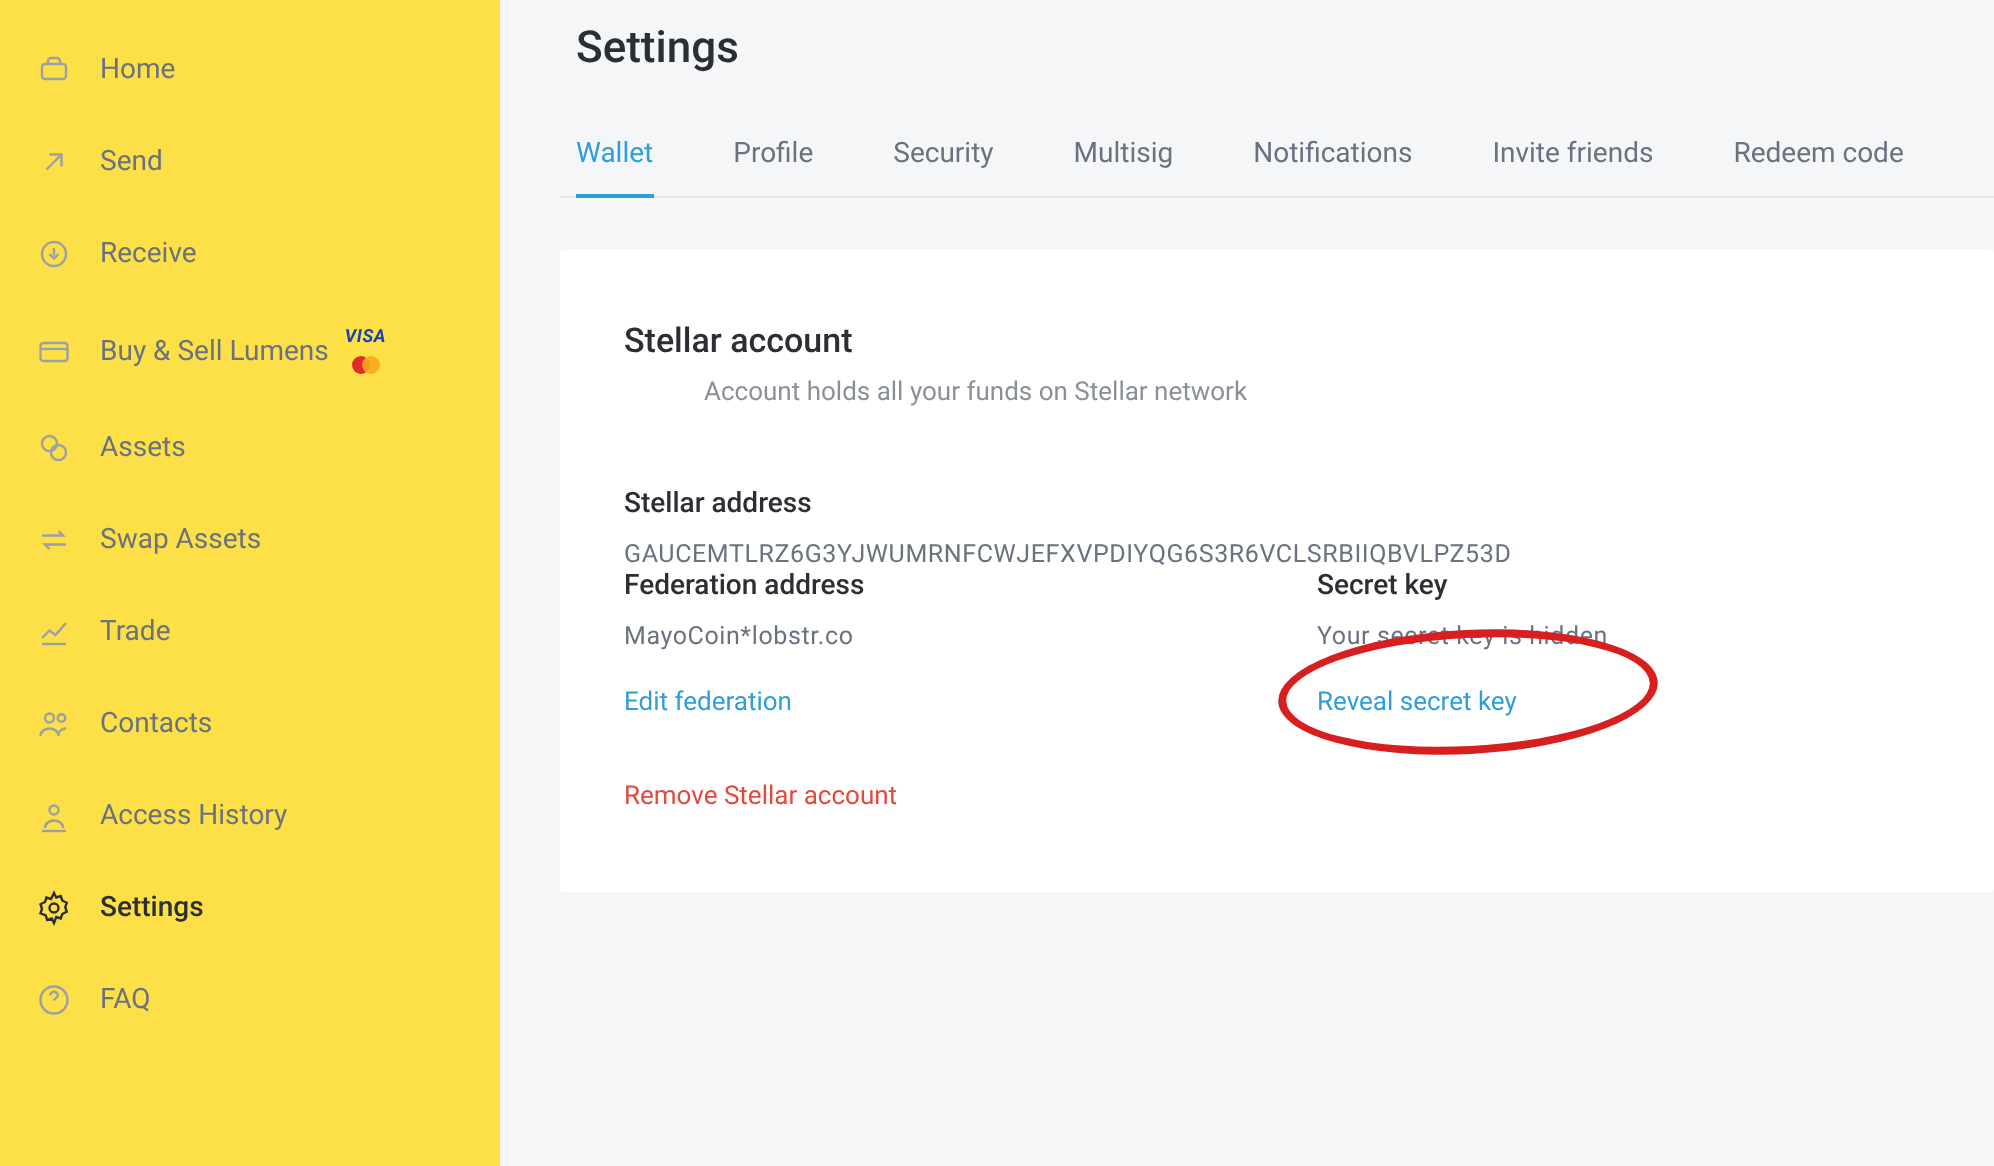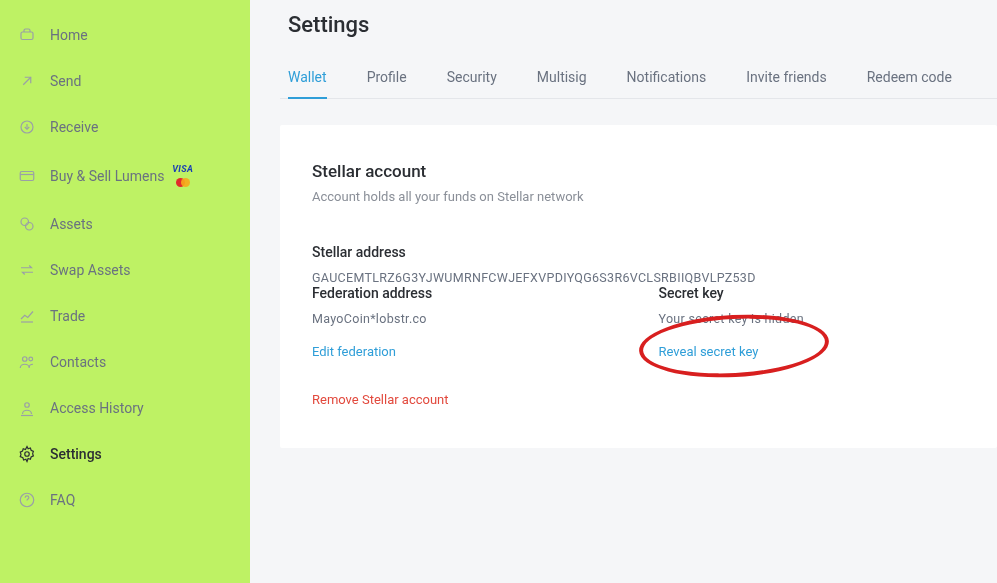--- a/index.html
+++ b/index.html
@@ -1,37 +1,37 @@
 <!DOCTYPE html>
 <html><head>
 <meta charset="utf-8">
 <style>
 * { margin: 0; padding: 0; box-sizing: border-box; }
 body { font-family: -apple-system, BlinkMacSystemFont, "Segoe UI", Roboto, Arial, sans-serif; background: #f5f6f8; color: #333; width: 997px; height: 583px; overflow: hidden; }
 .layout { display: flex; height: 100%; }
-.sidebar { width: 250px; background: #bef264; padding-top: 12px; }
+.sidebar { width: 250px; background: #fde047; padding-top: 12px; }
 .sidebar-item { display: flex; align-items: center; padding: 14px 18px; color: #6a7280; font-size: 14px; cursor: pointer; }
 .sidebar-item.active { color: #2b2e33; font-weight: 500; }
 .sidebar-item .icon { width: 18px; height: 18px; margin-right: 14px; display: flex; align-items: center; justify-content: center; flex-shrink: 0; }
 .sidebar-item .icon svg { stroke: #9aa0a6; fill: none; stroke-width: 1.6; }
 .sidebar-item.active .icon svg { stroke: #2b2e33; }
 .badges { margin-left: 8px; display: inline-flex; gap: 4px; align-items: center; flex-direction: column; }
 .badge-visa { color: #1a3fb3; font-size: 9px; font-weight: 700; font-style: italic; letter-spacing: 0.3px; }
 .badge-mc { width: 14px; height: 9px; position: relative; }
 .badge-mc::before, .badge-mc::after { content: ""; position: absolute; width: 9px; height: 9px; border-radius: 50%; top: 0; }
 .badge-mc::before { left: 0; background: #e12b2b; }
 .badge-mc::after { right: 0; background: #f7a81b; opacity: 0.9; }
 .main { flex: 1; padding: 12px 0 0 30px; }
 .page-title { font-size: 22px; color: #2b2e33; font-weight: 500; margin-bottom: 24px; margin-left: 8px; }
 .tabs { display: flex; gap: 40px; border-bottom: 1px solid #e4e6ea; padding-left: 8px; }
 .tab { padding: 8px 0 12px 0; font-size: 14px; color: #6a7280; cursor: pointer; border-bottom: 2px solid transparent; margin-bottom: -1px; }
 .tab.active { color: #2f9ed8; border-bottom-color: #2f9ed8; }
 .panel { background: #fff; margin-top: 26px; padding: 36px 32px 40px 32px; border-radius: 2px; }
 .section-heading { font-size: 17px; color: #2b2e33; font-weight: 500; margin-bottom: 8px; }
-.section-sub { font-size: 13px; color: #8a8f98; }
+.section-sub { font-size: 13px; color: #8a8f98; margin-left: 40px; }
 .field-block { margin-top: 40px; }
 .field-label { font-size: 14px; color: #2b2e33; font-weight: 500; margin-bottom: 10px; }
 .field-value { font-size: 12.5px; color: #6a7280; letter-spacing: 0.3px; word-break: break-all; }
 .two-col { display: flex; gap: 40px; }
 .col { flex: 1; position: relative; }
 .link-action { color: #2f9ed8; font-size: 13px; margin-top: 18px; display: inline-block; cursor: pointer; }
 .link-danger { color: #e2493d; font-size: 13px; margin-top: 32px; display: inline-block; cursor: pointer; }
 .highlight-ellipse { position: absolute; border: 4px solid #d81f1f; border-radius: 50%; width: 190px; height: 62px; left: -20px; top: 30px; transform: rotate(-3deg); pointer-events: none; }
 </style>
 </head>

